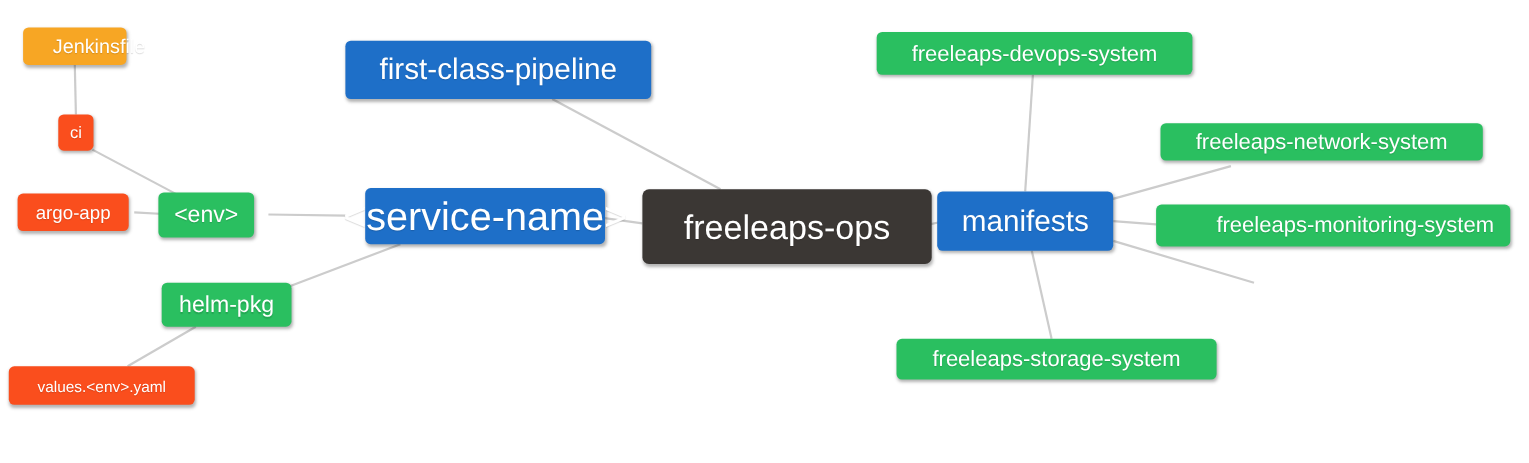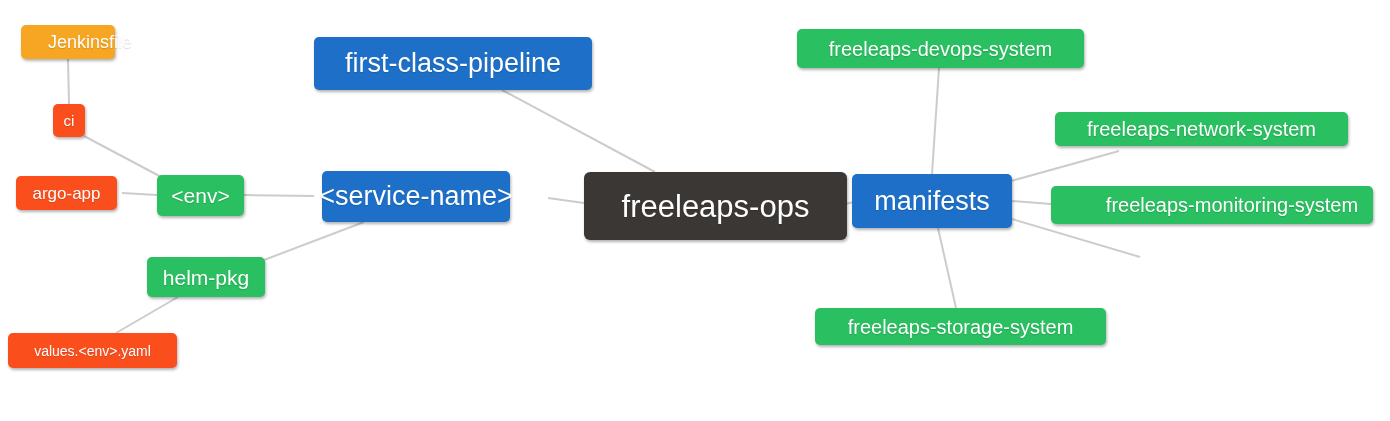--- a/index.html
+++ b/index.html
@@ -46,25 +46,25 @@
     <line x1="932" y1="174" x2="939" y2="68"></line>
     <line x1="1011" y1="181" x2="1119" y2="151"></line>
     <line x1="1012" y1="201" x2="1051" y2="204"></line>
     <line x1="1012" y1="219" x2="1140" y2="257"></line>
     <line x1="938" y1="228" x2="956" y2="308"></line>
   </svg>
 
   <div class="node c-orange" style="left:21px;  top:25px;  width:94px;  height:34px; font-size:18px;padding-left:44px;">Jenkinsfile</div>
   <div class="node c-red" style="left:53px;  top:104px; width:32px;  height:33px; font-size:15px;">ci</div>
   <div class="node c-red" style="left:16px;  top:176px; width:101px;  height:34px; font-size:17px;">argo-app</div>
-  <div class="node c-green" style="left:157px; top:175px; width:87px;  height:41px; font-size:21px;">&lt;env&gt;</div>
+  <div class="node c-green" style="left:144px; top:175px; width:87px;  height:41px; font-size:21px;">&lt;env&gt;</div>
   <div class="node c-green" style="left:147px; top:257px; width:118px; height:40px; font-size:21px;">helm-pkg</div>
   <div class="node c-red" style="left:8px;   top:333px; width:169px; height:35px; font-size:14px;">values.&lt;env&gt;.yaml</div>
   <div class="node c-blue" style="left:314px; top:37px;  width:278px; height:53px; font-size:27px;">first-class-pipeline</div>
-  <div class="node c-blue" style="left:322px; top:171px; width:188px; height:51px; font-size:27px;">&lt;service-name&gt;</div>
+  <div class="node c-blue" style="left:332px; top:171px; width:218px; height:51px; font-size:36px;">&lt;service-name&gt;</div>
   <div class="node c-dark" style="left:584px; top:172px; width:263px; height:68px; font-size:31px;">freeleaps-ops</div>
   <div class="node c-blue" style="left:852px; top:174px; width:160px; height:54px; font-size:27px;">manifests</div>
   <div class="node c-green" style="left:797px; top:29px;  width:287px; height:39px; font-size:20px;">freeleaps-devops-system</div>
   <div class="node c-green" style="left:1055px;top:112px; width:293px; height:34px; font-size:20px;">freeleaps-network-system</div>
   <div class="node c-green" style="left:1051px;top:186px; width:322px; height:38px; font-size:20px;padding-left:40px;">freeleaps-monitoring-system</div>
   <div class="node c-green" style="left:815px; top:308px; width:291px; height:37px; font-size:20px;">freeleaps-storage-system</div>
 
 </div>
 
 </body></html>

